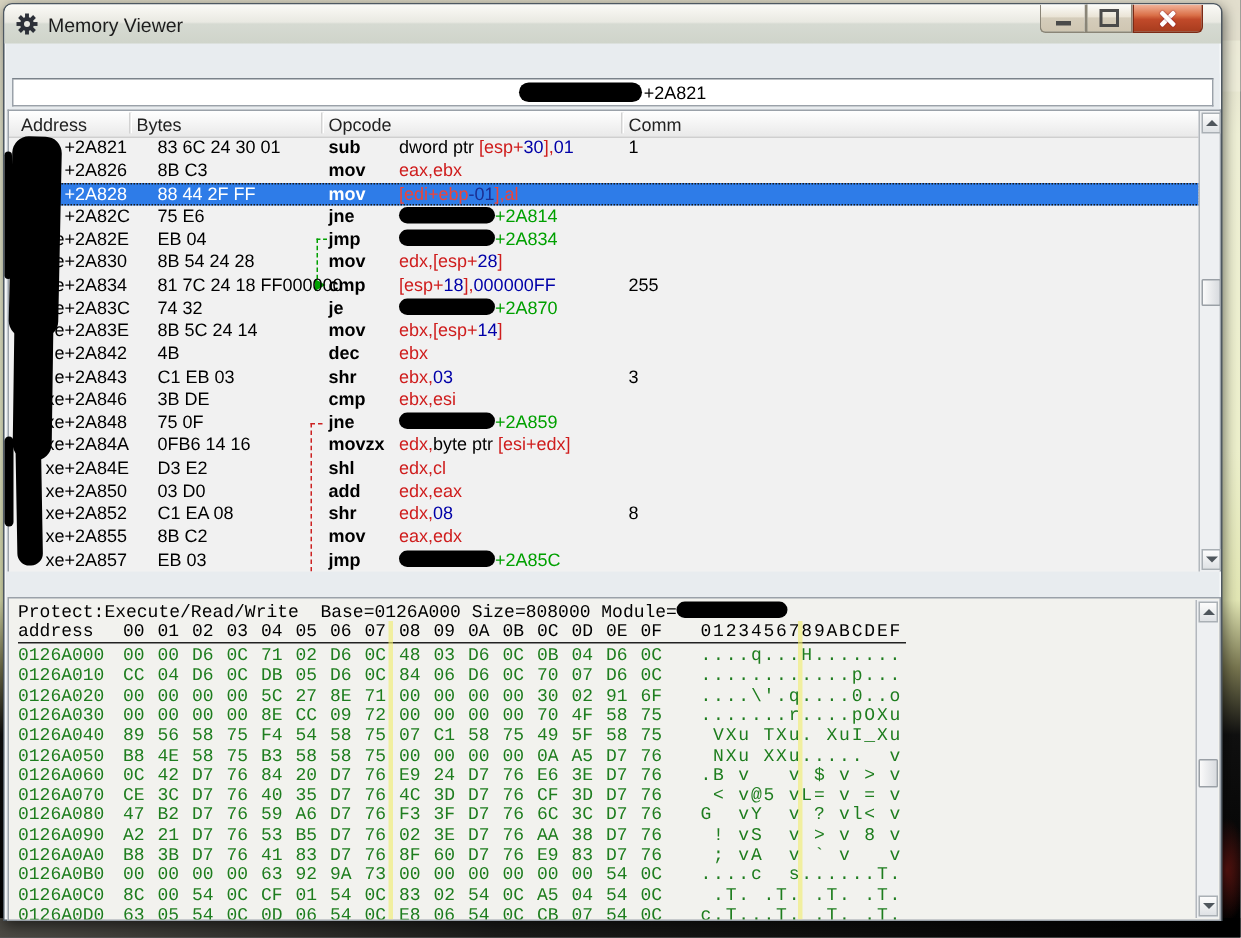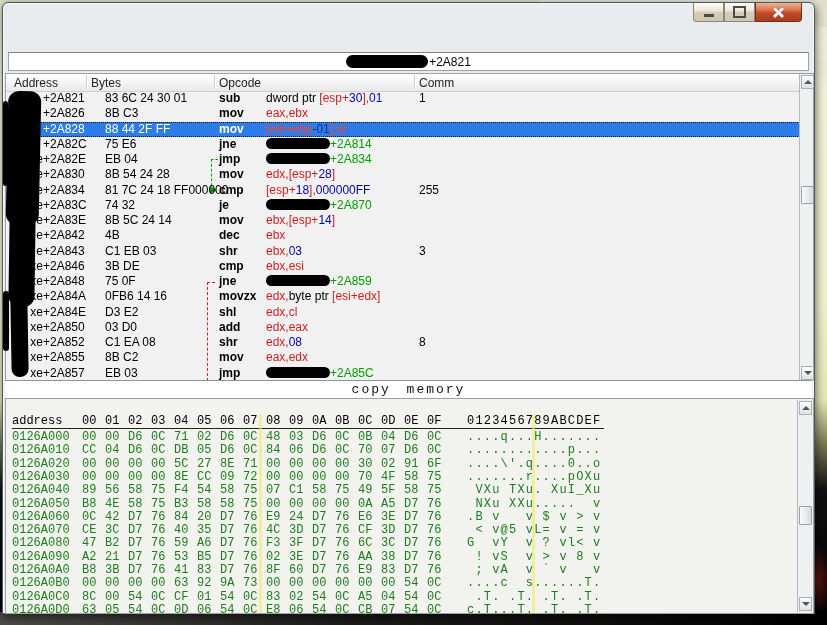--- a/index.html
+++ b/index.html
@@ -129,20 +129,35 @@
 
 <div id="desktop">
   <div class="desk-tile1"></div>
   <div class="desk-tile2"></div>
   <div class="desk-glow"></div>
 </div>
 <div id="bottom-strip"></div>
 
 <div id="window">
 
+  <div id="titlebar">
+    <span style="display:inline-flex;">
+      <svg width="16" height="16" viewBox="0 0 16 16">
+        <g stroke="#2c3038" stroke-width="2.6">
+          <line x1="8" y1="1" x2="8" y2="15"></line>
+            <line x1="1" y1="8" x2="15" y2="8"></line>
+          <line x1="3" y1="3" x2="13" y2="13"></line>
+            <line x1="13" y1="3" x2="3" y2="13"></line>
+        </g>
+        <circle cx="8" cy="8" r="4.6" fill="#2c3038"></circle>
+        <circle cx="8" cy="8" r="2" fill="#e9e9e2"></circle>
+      </svg>
+    </span>
+    <span id="title-text">Memory Viewer</span>
+  </div>
   <div id="winbtns">
     <div class="wbtn">
         <span class="glyph-min"></span>
       </div>
     <div class="wbtn">
         <span class="glyph-max"></span>
       </div>
     <div class="wbtn" id="btn-close">
         <span class="glyph-x"></span>
       </div>
@@ -310,26 +325,24 @@
       <div class="sb-btn" style="top:1px">
           <span class="arrow-up"></span>
         </div>
       <div class="sb-thumb" style="top:112px;height:16px"></div>
       <div class="sb-btn" style="bottom:1px;top:auto">
           <span class="arrow-down"></span>
         </div>
     </div>
   </div>
 
-  <div id="copybar">
-    <span>copy memory</span>
-  </div>
   <div id="splitter-grip"></div>
 
   <div id="hexpanel">
+    <div id="hex-info"><span>Protect:Execute/Read/Write  Base=0126A000 Size=808000 Module=</span><span class="redact-pill-sm"></span></div>
     <div id="hex-colhdr">
       <span class="hx-a">address</span>
       <span class="hx-ascii">0123456789ABCDEF</span>
     <span class="hx-bh" style="left: 76px;">00</span>
         <span class="hx-bh" style="left: 99px;">01</span>
         <span class="hx-bh" style="left: 122px;">02</span>
         <span class="hx-bh" style="left: 145px;">03</span>
         <span class="hx-bh" style="left: 168px;">04</span>
         <span class="hx-bh" style="left: 191px;">05</span>
         <span class="hx-bh" style="left: 214px;">06</span>

